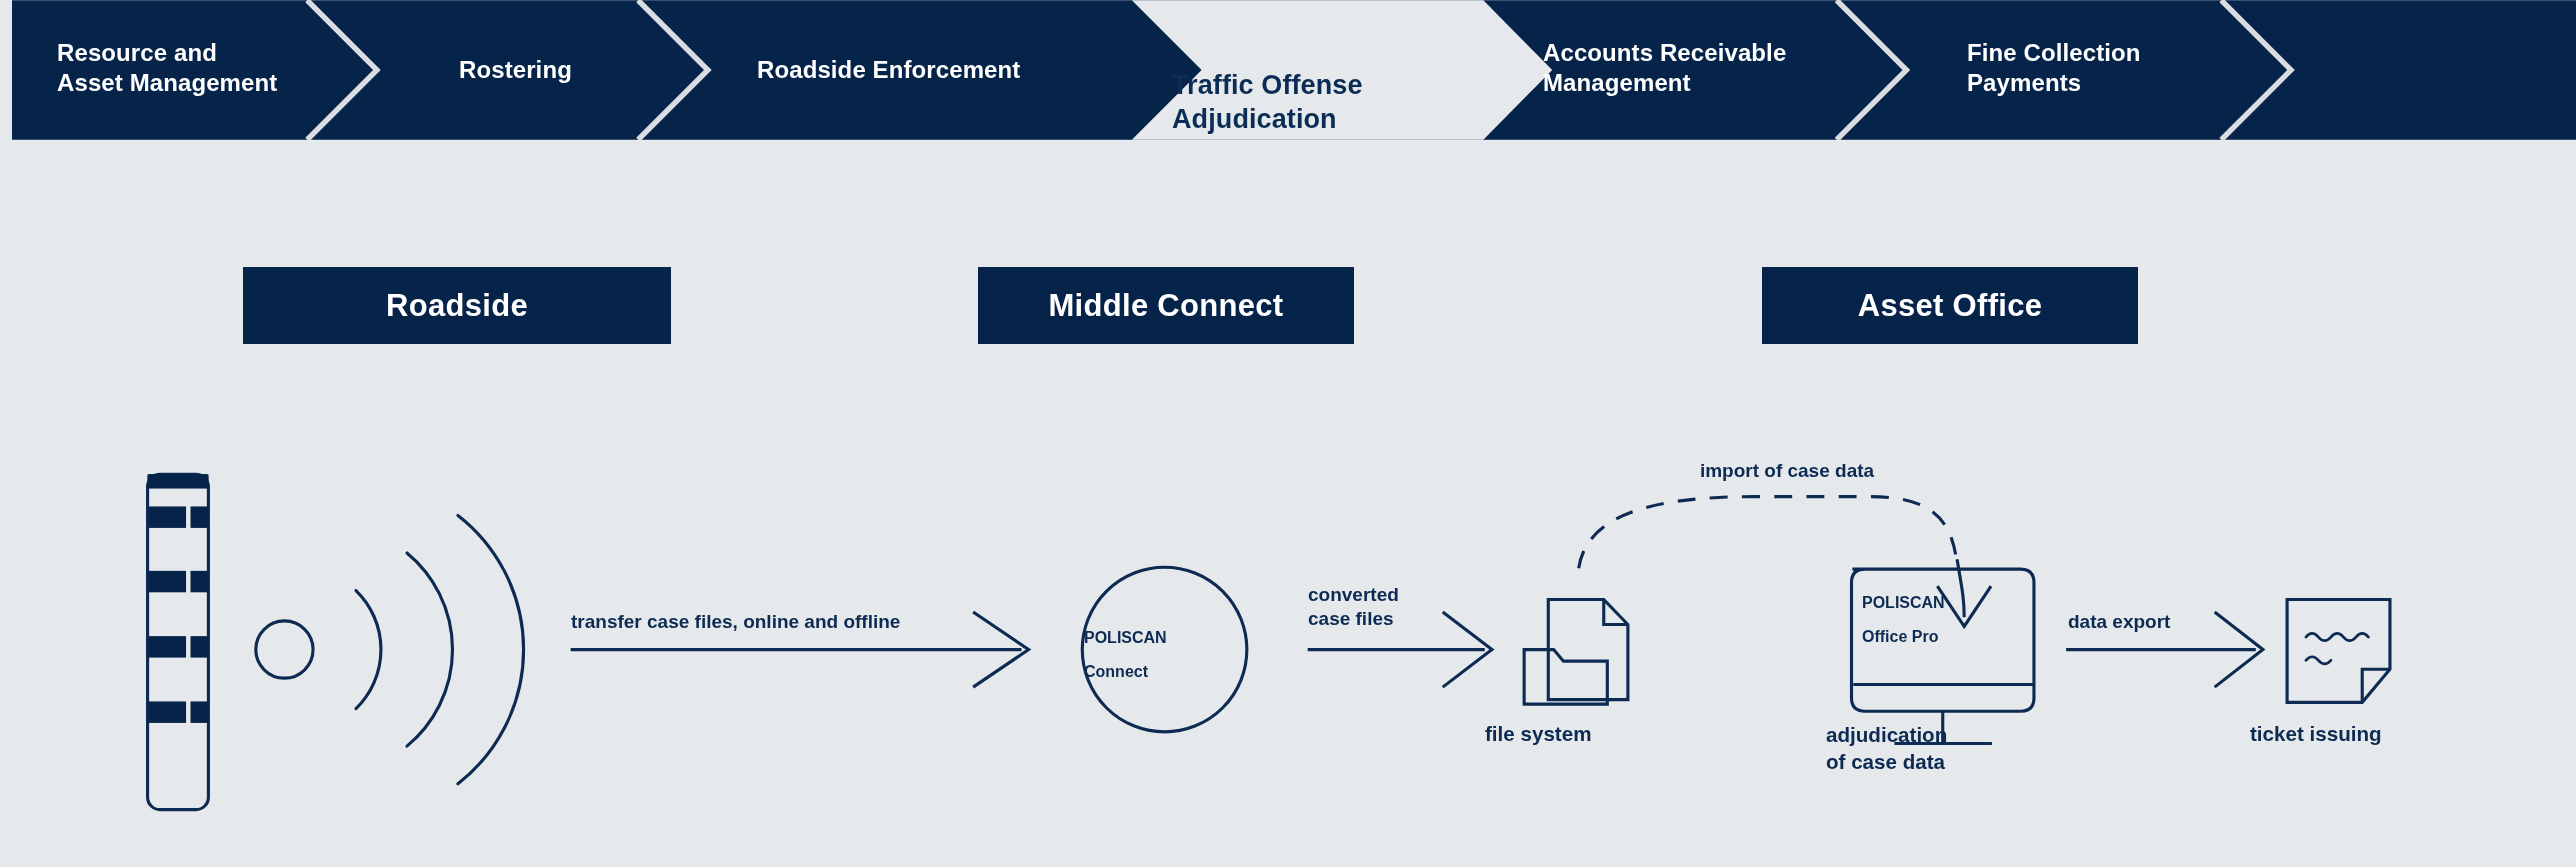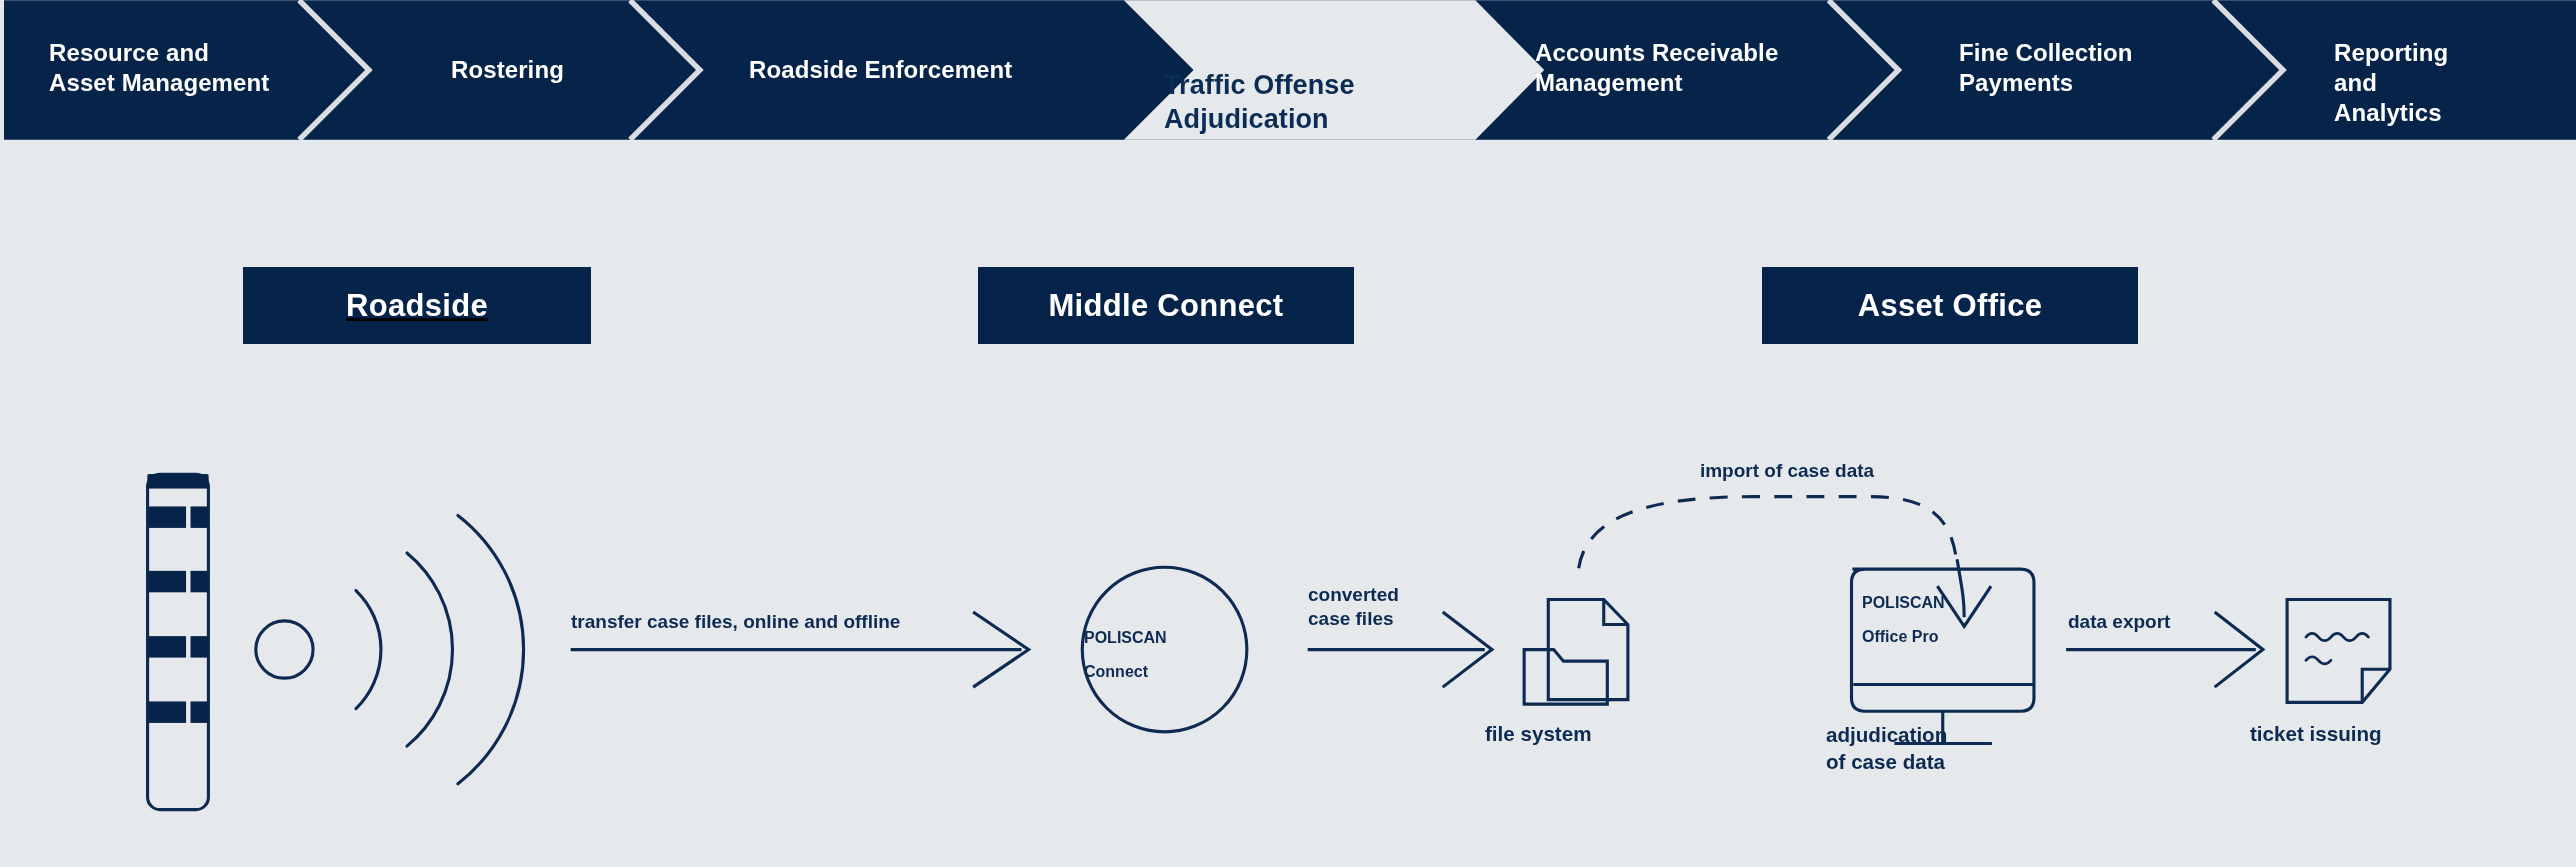--- a/index.html
+++ b/index.html
@@ -12,21 +12,21 @@
     height: 868px;
     background: #e6e9ec;
     font-family: "Liberation Sans", sans-serif;
     overflow: hidden;
     position: relative;
   }
 
   
   #process-bar {
     position: absolute;
-    left: 4px;
+    left: 12px;
     top: 0;
     width: 2192px;
     height: 140px;
   }
   .chev-label {
     position: absolute;
     color: #ffffff;
     font-weight: 700;
     font-size: 24px;
     line-height: 30px;
@@ -116,25 +116,23 @@
 
   <div class="chev-label active" style="left:1160px; top:32px;margin-top:36px;">Traffic Offense
 Adjudication</div>
 
   <div class="chev-label" style="left:1955px; top:38px;">Fine Collection
 Payments</div>
 
   <div class="chev-label" style="left:1531px; top:38px;">Accounts Receivable
 Management</div>
 
-  <div class="chev-label" style="left:2330px; top:38px;">Reporting
-and Analytics</div>
-</div>
-
-<div class="zone-box" style="left:243px; top:267px; width:348px;text-decoration:underline;">
+</div>
+
+<div class="zone-box" style="left:243px; top:267px; width:428px;">
   <span>Roadside</span>
 </div>
 
 <div class="zone-box" style="left:978px; top:267px; width:376px;">
   <span>Middle Connect</span>
 </div>
 
 <div class="zone-box" style="left:1762px; top:267px; width:376px;">
   <span>Asset Office</span>
 </div>

